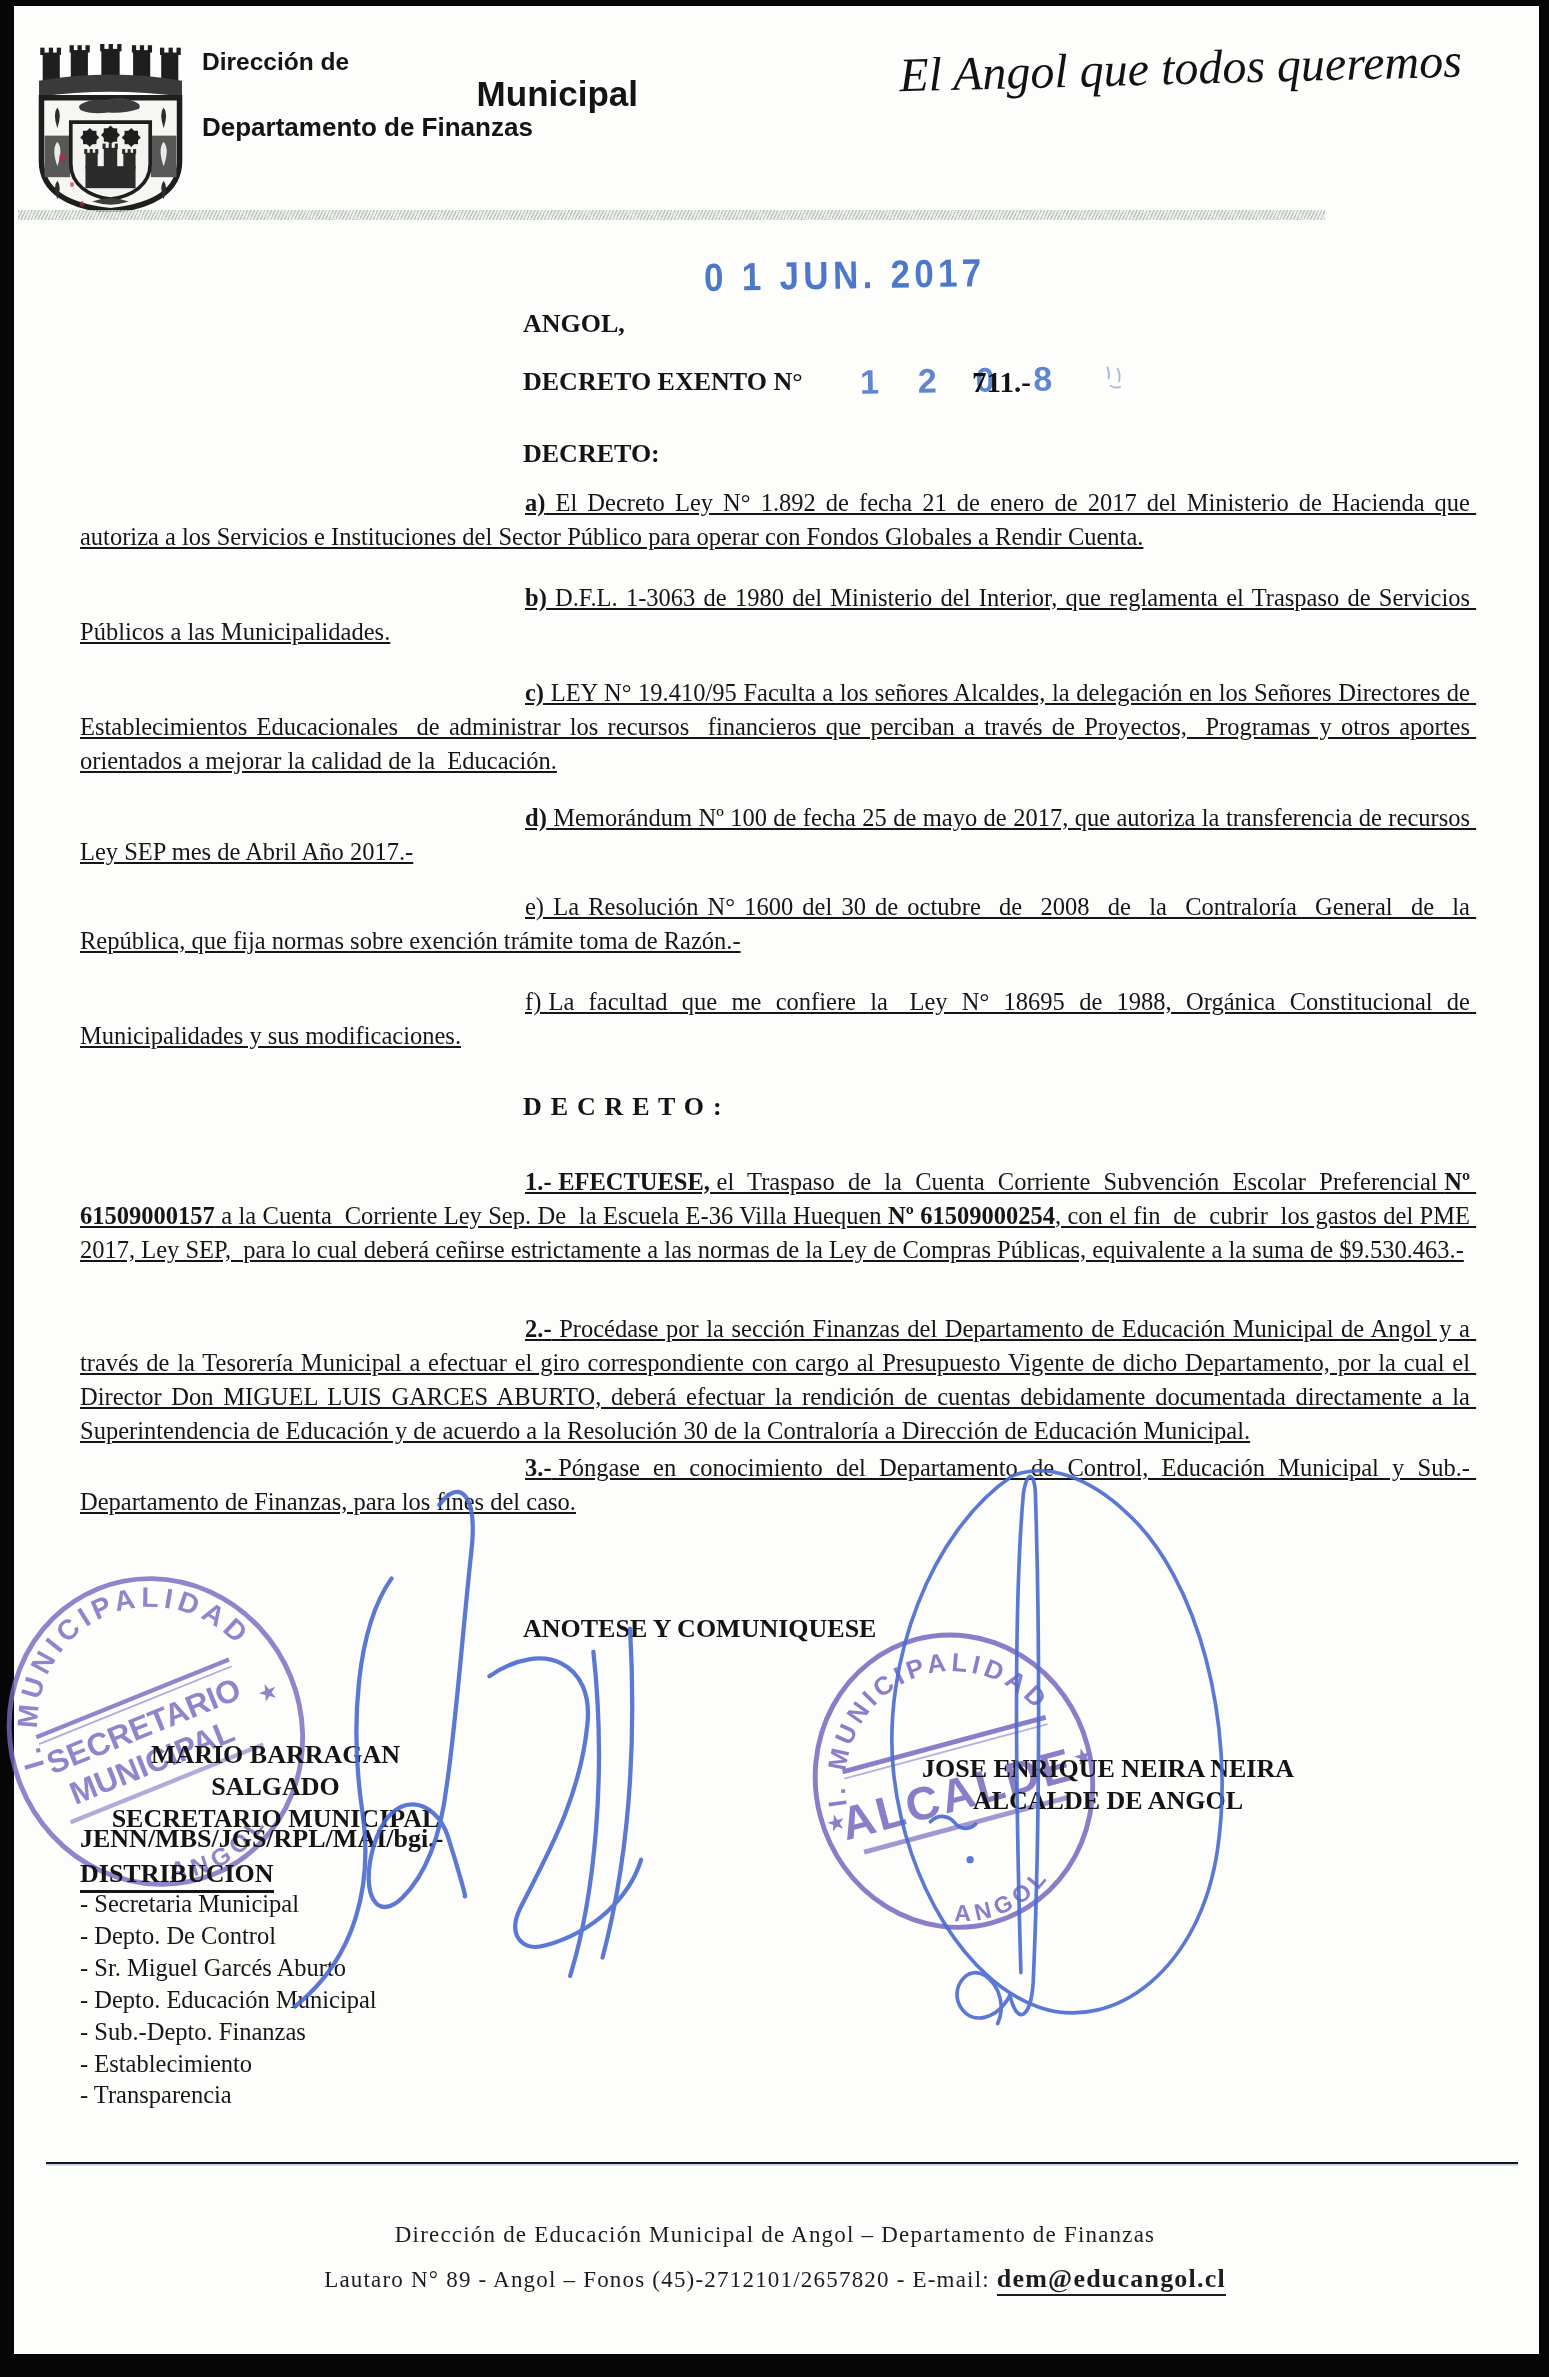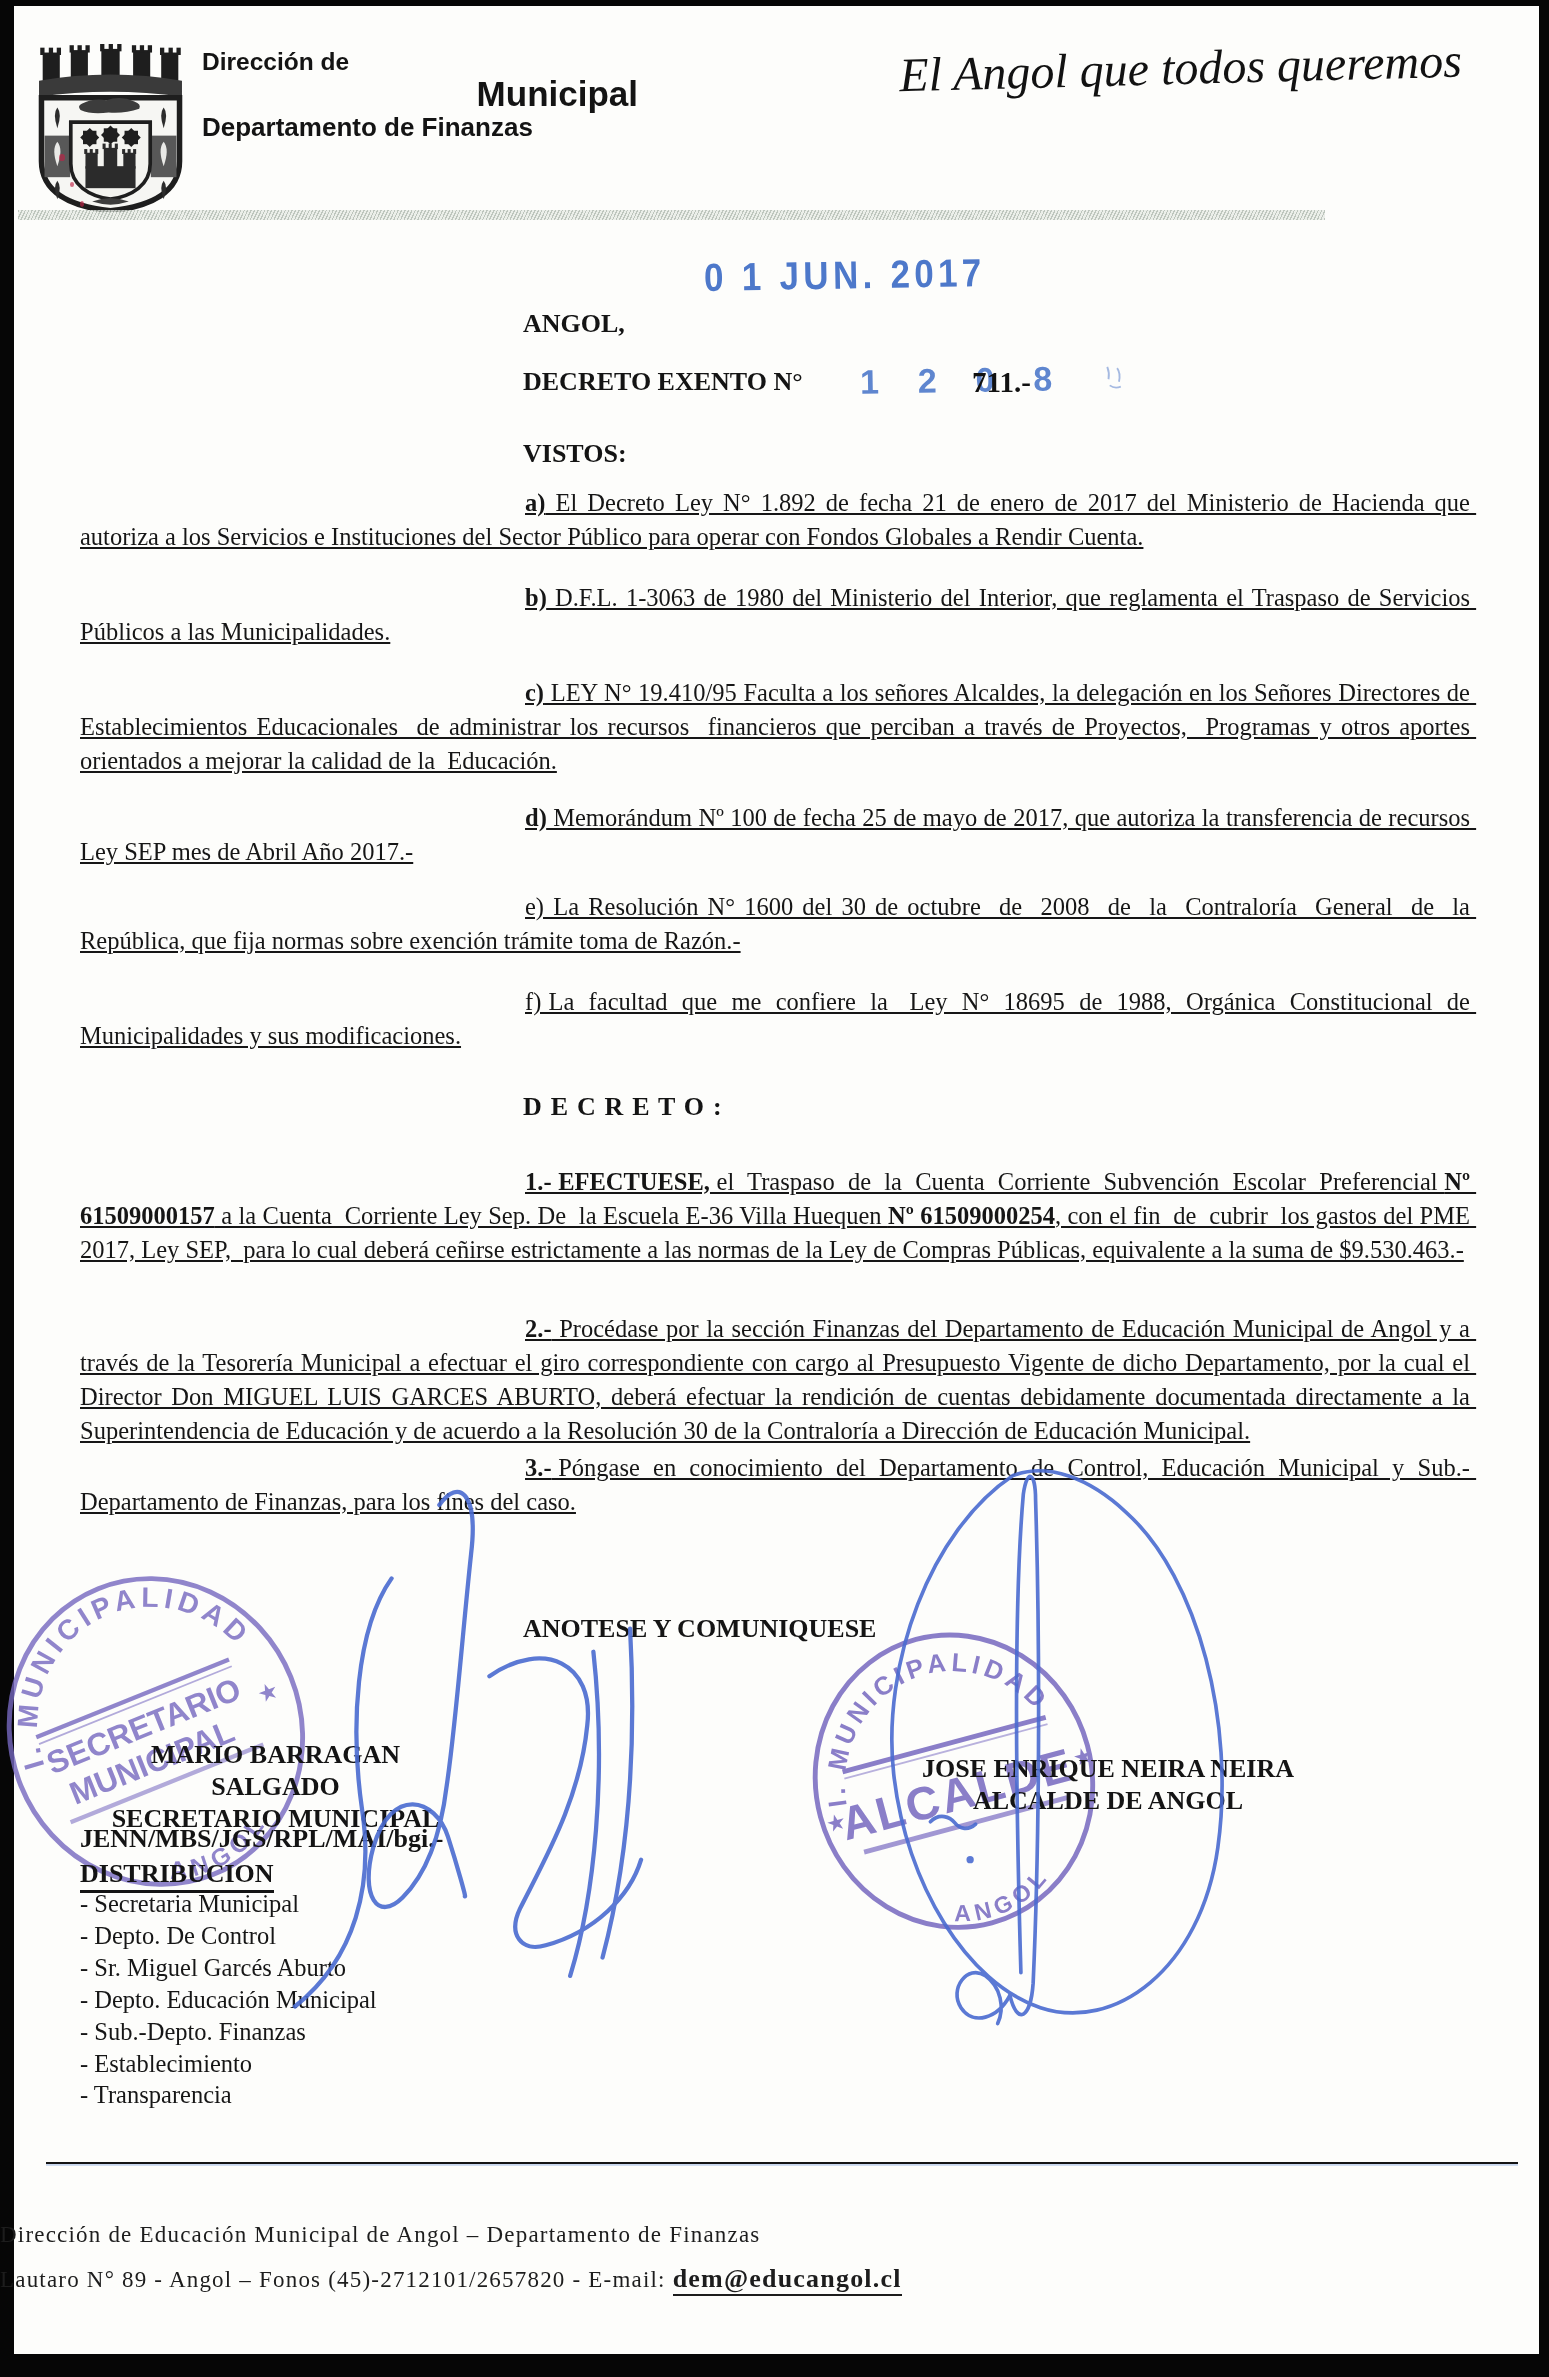--- a/index.html
+++ b/index.html
@@ -38,21 +38,21 @@
 
   
   .sig-block{font-size:26px;font-weight:bold;color:#141414;text-align:center;line-height:32px;}
   .initials{left:80px;top:1824px;font-size:26px;font-weight:bold;color:#141414;}
   .dist-label{left:80px;top:1859px;font-size:26px;font-weight:bold;color:#141414;
               border-bottom:3.1px solid #141414;padding-bottom:1.2px;}
   .dist-item{left:80px;font-size:24.5px;color:#161616;}
 
   .rule{left:46px;top:2162px;width:1472px;height:2.4px;background:#141414;
         box-shadow:0 1.8px 0 rgba(130,165,220,.45);}
-  .footer{left:0;width:1550px;text-align:left;color:#1d1d1d;letter-spacing:1.2px;font-size:23px;}
+  .footer{left:0;width:1550px;text-align:center;color:#1d1d1d;letter-spacing:1.2px;font-size:23px;}
   .f1{top:2222px;}
   .f2{top:2264px;}
   .email{font-weight:bold;font-size:26px;border-bottom:2.4px solid #1d1d1d;padding-bottom:0.6px;}
 
   .speck{border-radius:50%;background:rgba(190,35,70,.65);}
   svg text{font-family:"Liberation Sans","DejaVu Sans",sans-serif;}
 </style>
 </head>
 <body>
 
@@ -146,21 +146,21 @@
   <div class="abs dec-label">DECRETO EXENTO N°</div>
   <div class="abs dec-stamped">1 2 0 8</div>
   <div class="abs dec-typed">711.-</div>
   <svg class="abs" style="left:1101px;top:362px" width="31" height="32" viewBox="0 0 50 52">
     <g stroke="#5e83cc" stroke-width="3" fill="none" opacity=".55">
       <path d="M10 8 q4 10 2 20"></path>
         <path d="M26 10 q6 8 3 22"></path>
         <path d="M14 38 q8 6 18 2"></path>
     </g>
   </svg>
-  <div class="abs vistos">VISTOS:</div>
+  <div class="abs vistos">DECRETO:</div>
 
   <div class="abs para" style="top:486px"><span class="seg b">a)</span><span class="seg"> El Decreto Ley N° 1.892 de fecha 21 de enero de 2017 del Ministerio de Hacienda que autoriza a los Servicios e Instituciones del Sector Público para operar con Fondos Globales a Rendir Cuenta.</span></div>
   <div class="abs para" style="top:581px"><span class="seg b">b)</span><span class="seg"> D.F.L. 1-3063 de 1980 del Ministerio del Interior, que reglamenta el Traspaso de Servicios Públicos a las Municipalidades.</span></div>
   <div class="abs para" style="top:676px"><span class="seg b">c)</span><span class="seg"> LEY N° 19.410/95 Faculta a los señores Alcaldes, la delegación en los Señores Directores de Establecimientos Educacionales  de administrar los recursos  financieros que perciban a través de Proyectos,  Programas y otros aportes orientados a mejorar la calidad de la  Educación.</span></div>
   <div class="abs para" style="top:801px"><span class="seg b">d)</span><span class="seg"> Memorándum Nº 100 de fecha 25 de mayo de 2017, que autoriza la transferencia de recursos Ley SEP mes de Abril Año 2017.-</span></div>
   <div class="abs para" style="top:890px"><span class="seg">e) La Resolución N° 1600 del 30 de octubre  de  2008  de  la  Contraloría  General  de  la República, que fija normas sobre exención trámite toma de Razón.-</span></div>
   <div class="abs para" style="top:985px"><span class="seg">f) La  facultad  que  me  confiere  la   Ley  N°  18695  de  1988,  Orgánica  Constitucional  de Municipalidades y sus modificaciones.</span></div>
 
   <div class="abs heading">D E C R E T O :</div>
   <div class="abs para" style="top:1165px"><span class="seg b">1.- EFECTUESE,</span><span class="seg"> el  Traspaso  de  la  Cuenta  Corriente  Subvención  Escolar  Preferencial </span><span class="seg b">Nº 61509000157</span><span class="seg"> a la Cuenta  Corriente Ley Sep. De  la Escuela E-36 Villa Huequen </span><span class="seg b">Nº 61509000254</span><span class="seg">, con el fin  de  cubrir  los gastos del PME 2017, Ley SEP,  para lo cual deberá ceñirse estrictamente a las normas de la Ley de Compras Públicas, equivalente a la suma de $9.530.463.-</span></div>

